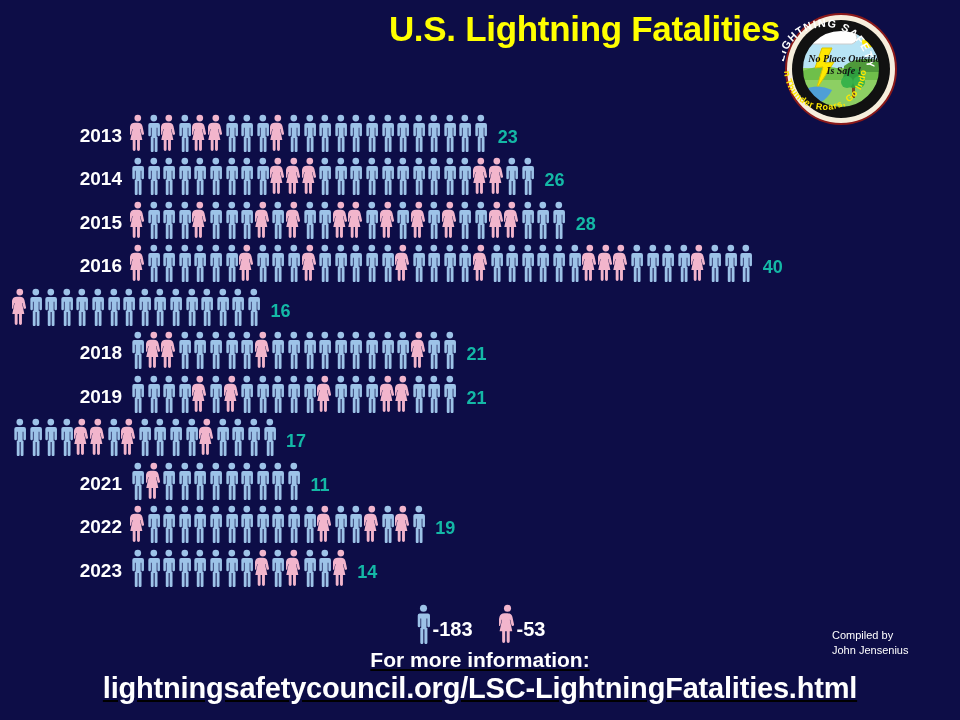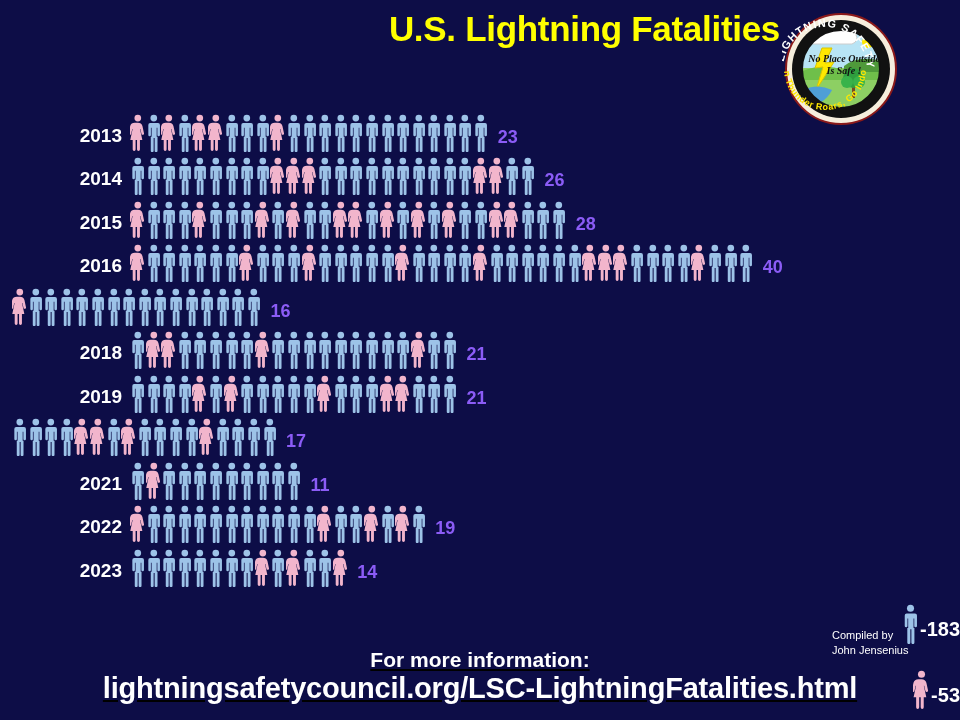--- a/index.html
+++ b/index.html
@@ -51,35 +51,34 @@
     flex:0 0 118px;
   }
   .figures{
     display:flex;
     align-items:flex-end;
     flex:0 0 auto;
     height:40px;
   }
   .fig{width:15.6px;height:38px;display:block;flex:0 0 15.6px;}
   .total{
-    color:#8b5cf6;
+    color:#14b8a6;
     font-size:18px;
     font-weight:bold;
     padding-left:9px;
     line-height:1;
     padding-bottom:6px;
     white-space:nowrap;
   }
 
   
   .legend{
     position:absolute;left:0;top:604px;width:960px;
     display:flex;justify-content:center;align-items:flex-end;
     gap:26px;
-    flex-direction:column;
   }
   .legend-item{display:flex;align-items:flex-end;}
   .legend-item .fig{width:17px;height:40px;flex:0 0 17px;}
   .legend-text{
     color:#ffffff;font-size:20px;font-weight:bold;
     line-height:1;padding-bottom:5px;padding-left:1px;
   }
 
   
   .footer{

